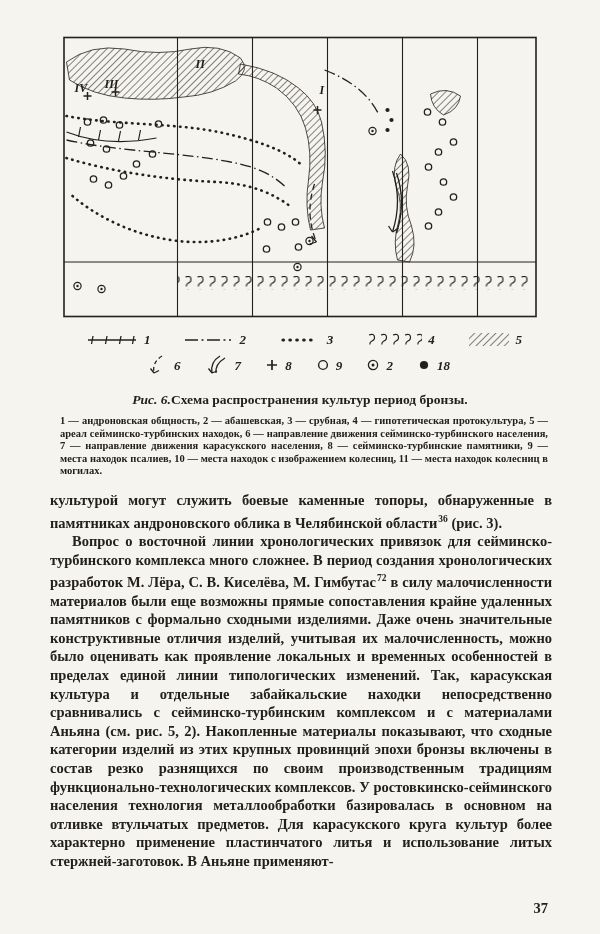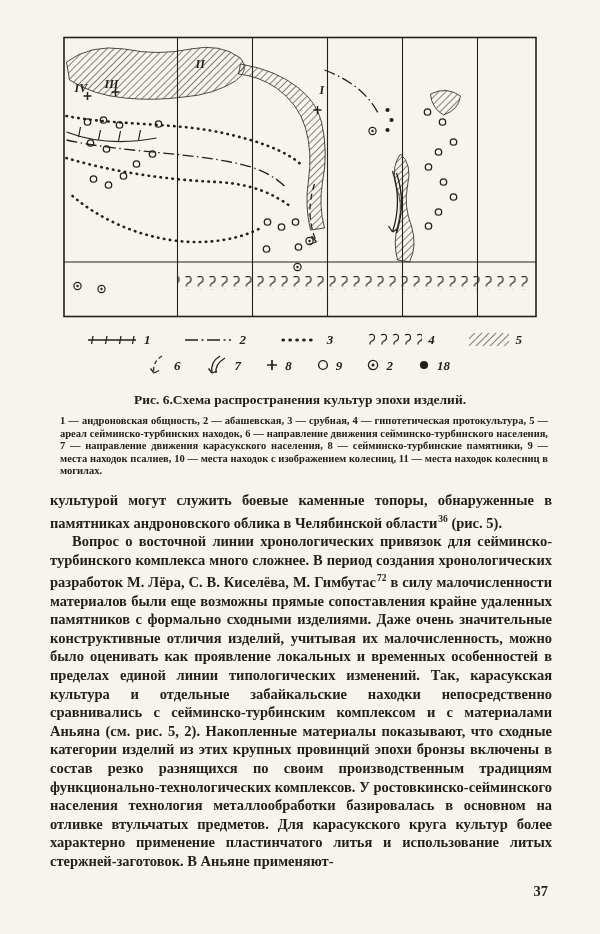--- a/index.html
+++ b/index.html
@@ -10,36 +10,36 @@
     font-family:"Liberation Serif","DejaVu Serif",serif;
   }
   .figure-block{padding-top:36px}
   .map-wrap{margin-left:62px;width:478px}
   svg{display:block}
   .legend-row1{display:flex;justify-content:space-between;align-items:center;margin:12px 78px 0 86px}
   .legend-row2{display:flex;justify-content:space-between;align-items:center;margin:7px 150px 0 146px}
   .leg-item{display:flex;align-items:center;gap:6px}
   .leg-num{font-style:italic;font-weight:bold;font-size:13px;line-height:13px}
   .caption{text-align:center;font-weight:bold;font-size:13.5px;margin-top:16px}
-  .caption .cap-label{margin-right:0}
+  .caption .cap-label{font-style:italic;margin-right:0}
   .legend-text{
     margin:7px 52px 8px 60px;
     font-size:10.5px;line-height:12.6px;font-weight:bold;
     text-align:justify;
   }
   .body-text{
     margin:13px 48px 0 50px;
     font-size:14.5px;line-height:18.6px;font-weight:bold;
     text-align:justify;
   }
   .body-text p{margin:0}
   .body-text p.indent{text-indent:22px}
   sup{font-size:9.5px;margin-left:1px}
   .page-number{
-    position:absolute;right:52px;bottom:34px;
+    position:absolute;right:52px;bottom:17px;
     font-weight:bold;font-size:14.5px;
   }
   .defs-holder{position:absolute;width:0;height:0;overflow:hidden}
 </style>
 </head>
 <body>
 
 <div class="page">
 
   <svg class="defs-holder" aria-hidden="true">
@@ -234,26 +234,26 @@
       </span>
       <span class="leg-item">
         <svg width="14" height="14" viewBox="0 0 14 14">
           <circle cx="7" cy="7" r="4.1" fill="#24211d"></circle>
         </svg>
         <span class="leg-num">18</span>
       </span>
     </div>
 
     <div class="caption">
-      <span class="cap-label">Рис. 6.</span><span>Схема распространения культур эпохи изделий.</span>
+      <span class="cap-label">Рис. 6.</span><span>Схема распространения культур период бронзы.</span>
     </div>
 
     <div class="legend-text">1 — андроновская общность, 2 — абашевская, 3 — срубная, 4 — гипотетическая протокультура, 5 — ареал сейминско-турбинских находок, 6 — направление движения сейминско-турбинского населения, 7 — направление движения карасукского населения, 8 — сейминско-турбинские памятники, 9 — места находок псалиев, 10 — места находок с изображением колесниц, 11 — места находок колесниц в могилах.</div>
   </div>
 
   <div class="body-text">
-    <p class="para"><span>культурой могут служить боевые каменные топоры, обнаруженные в памятниках андроновского облика в Челябинской области</span><sup>36</sup><span> (рис. 5).</span></p>
+    <p class="para"><span>культурой могут служить боевые каменные топоры, обнаруженные в памятниках андроновского облика в Челябинской области</span><sup>36</sup><span> (рис. 3).</span></p>
     <p class="para indent"><span>Вопрос о восточной линии хронологических привязок для сейминско-турбинского комплекса много сложнее. В период создания хронологических разработок М. Лёра, С. В. Киселёва, М. Гимбутас</span><sup>72</sup><span> в силу малочисленности материалов были еще возможны прямые сопоставления крайне удаленных памятников с формально сходными изделиями. Даже очень значительные конструктивные отличия изделий, учитывая их малочисленность, можно было оценивать как проявление локальных и временных особенностей в пределах единой линии типологических изменений. Так, карасукская культура и отдельные забайкальские находки непосредственно сравнивались с сейминско-турбинским комплексом и с материалами Аньяна (см. рис. 5, 2). Накопленные материалы показывают, что сходные категории изделий из этих крупных провинций эпохи бронзы включены в состав резко разнящихся по своим производственным традициям функционально-технологических комплексов. У ростовкинско-сейминского населения технология металлообработки базировалась в основном на отливке втульчатых предметов. Для карасукского круга культур более характерно применение пластинчатого литья и использование литых стержней-заготовок. В Аньяне применяют-</span></p>
   </div>
 
   <div class="page-number">37</div>
 
 </div>
 
 </body></html>

